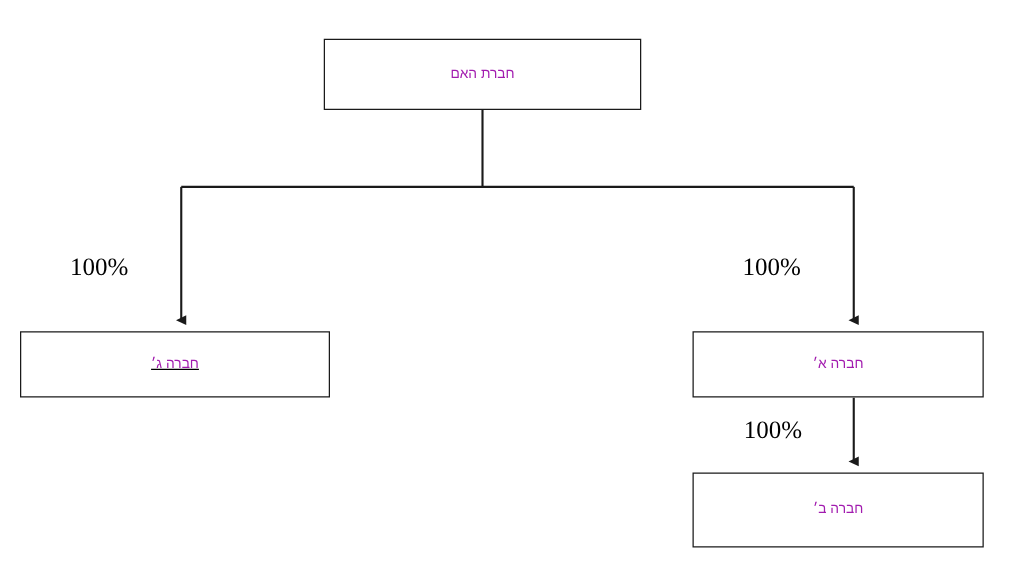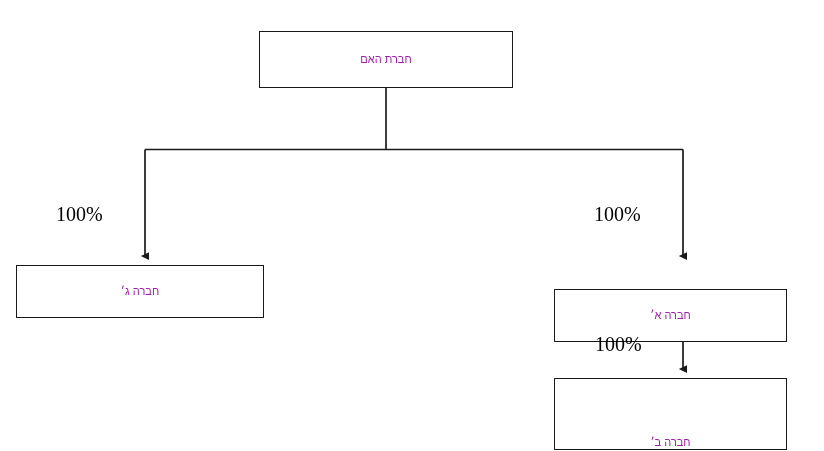--- a/index.html
+++ b/index.html
@@ -49,34 +49,33 @@
     left: 259px;
     top: 31px;
     width: 254px;
     height: 57px;
   }
   #node-company-c {
     left: 16px;
     top: 265px;
     width: 248px;
     height: 53px;
+    text-decoration: underline;
   }
   #node-company-a {
     left: 554px;
     top: 265px;
     width: 233px;
     height: 53px;
-    margin-top: 24px;
   }
   #node-company-b {
     left: 554px;
     top: 378px;
     width: 233px;
-    height: 72px;
-    align-items: flex-end;
+    height: 60px;
   }
   .edge-label {
     position: absolute;
     font-family: "Liberation Serif", "DejaVu Serif", serif;
     font-size: 20px;
     color: #000000;
     white-space: nowrap;
     direction: ltr;
   }
   #label-parent-to-c {

